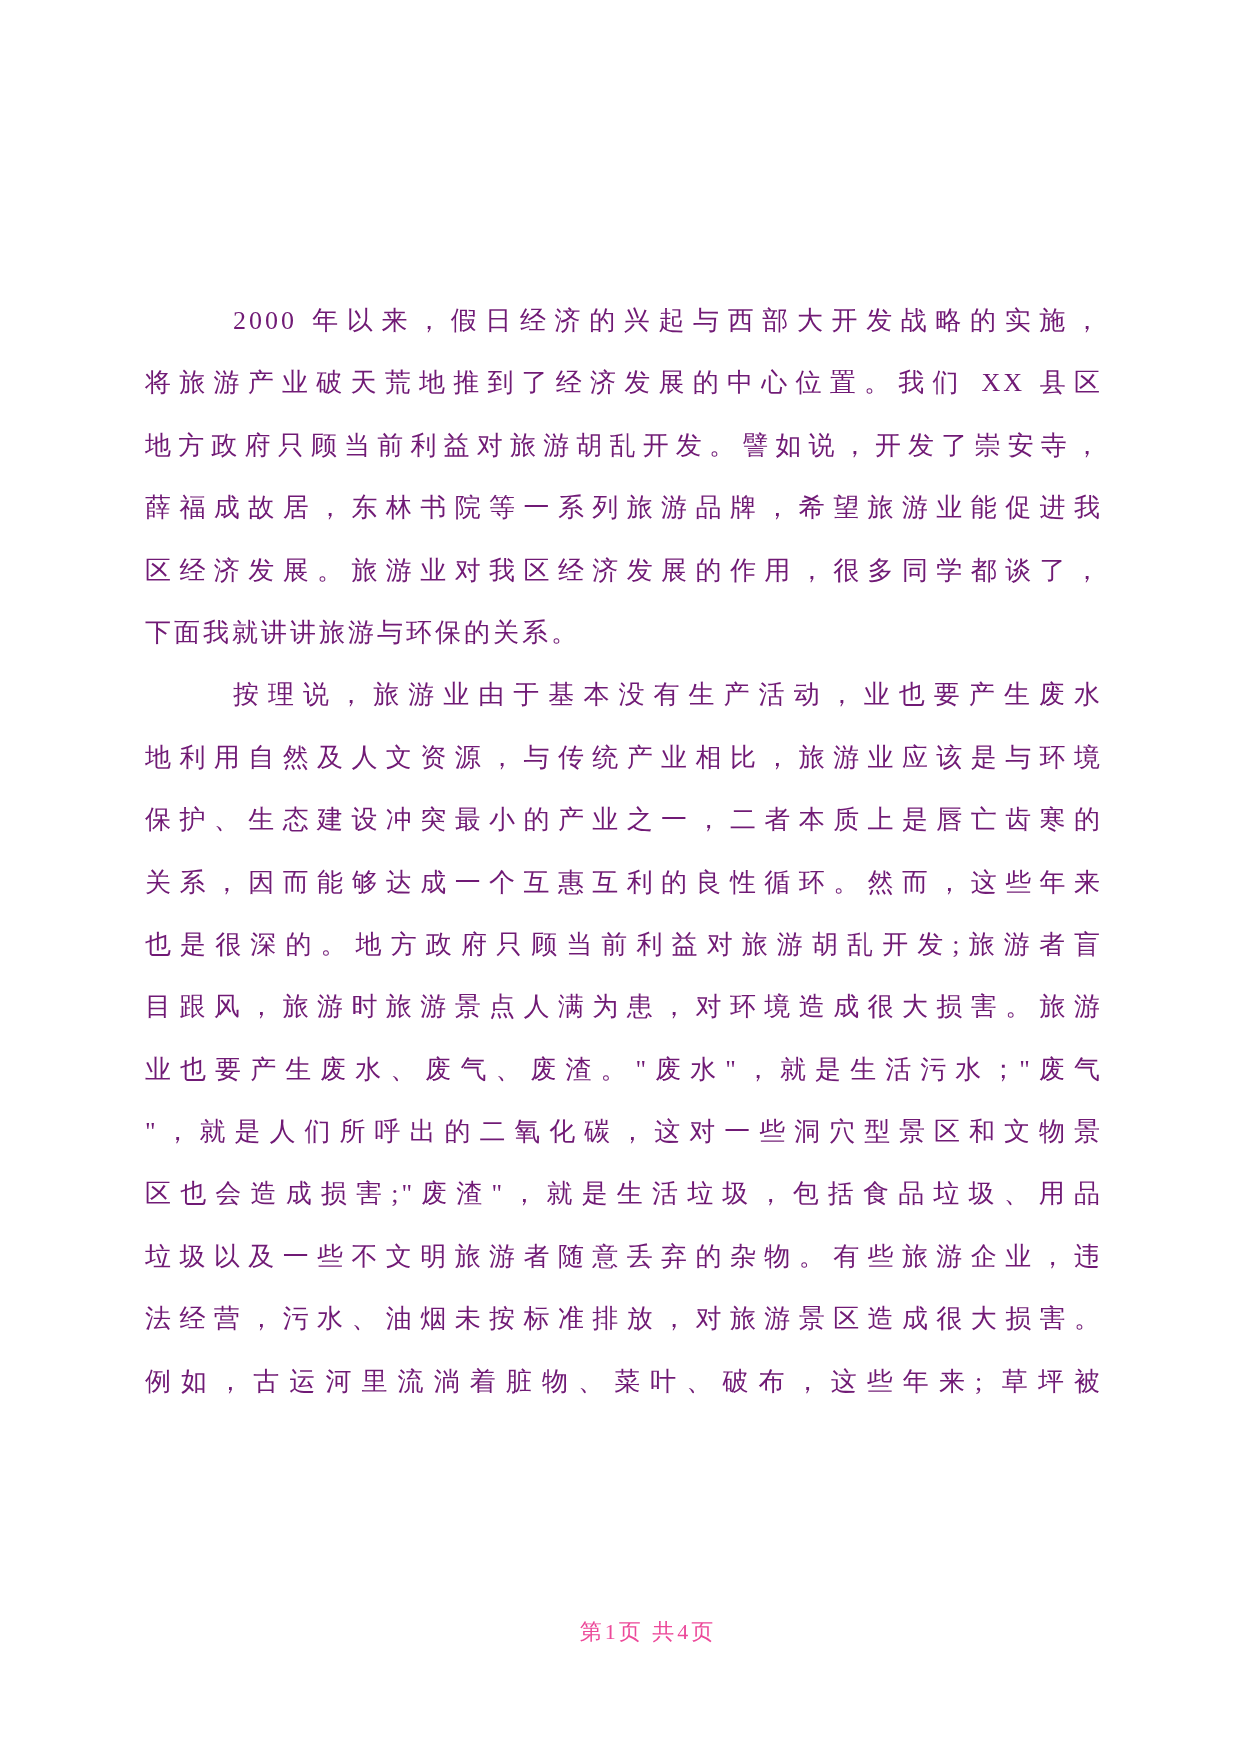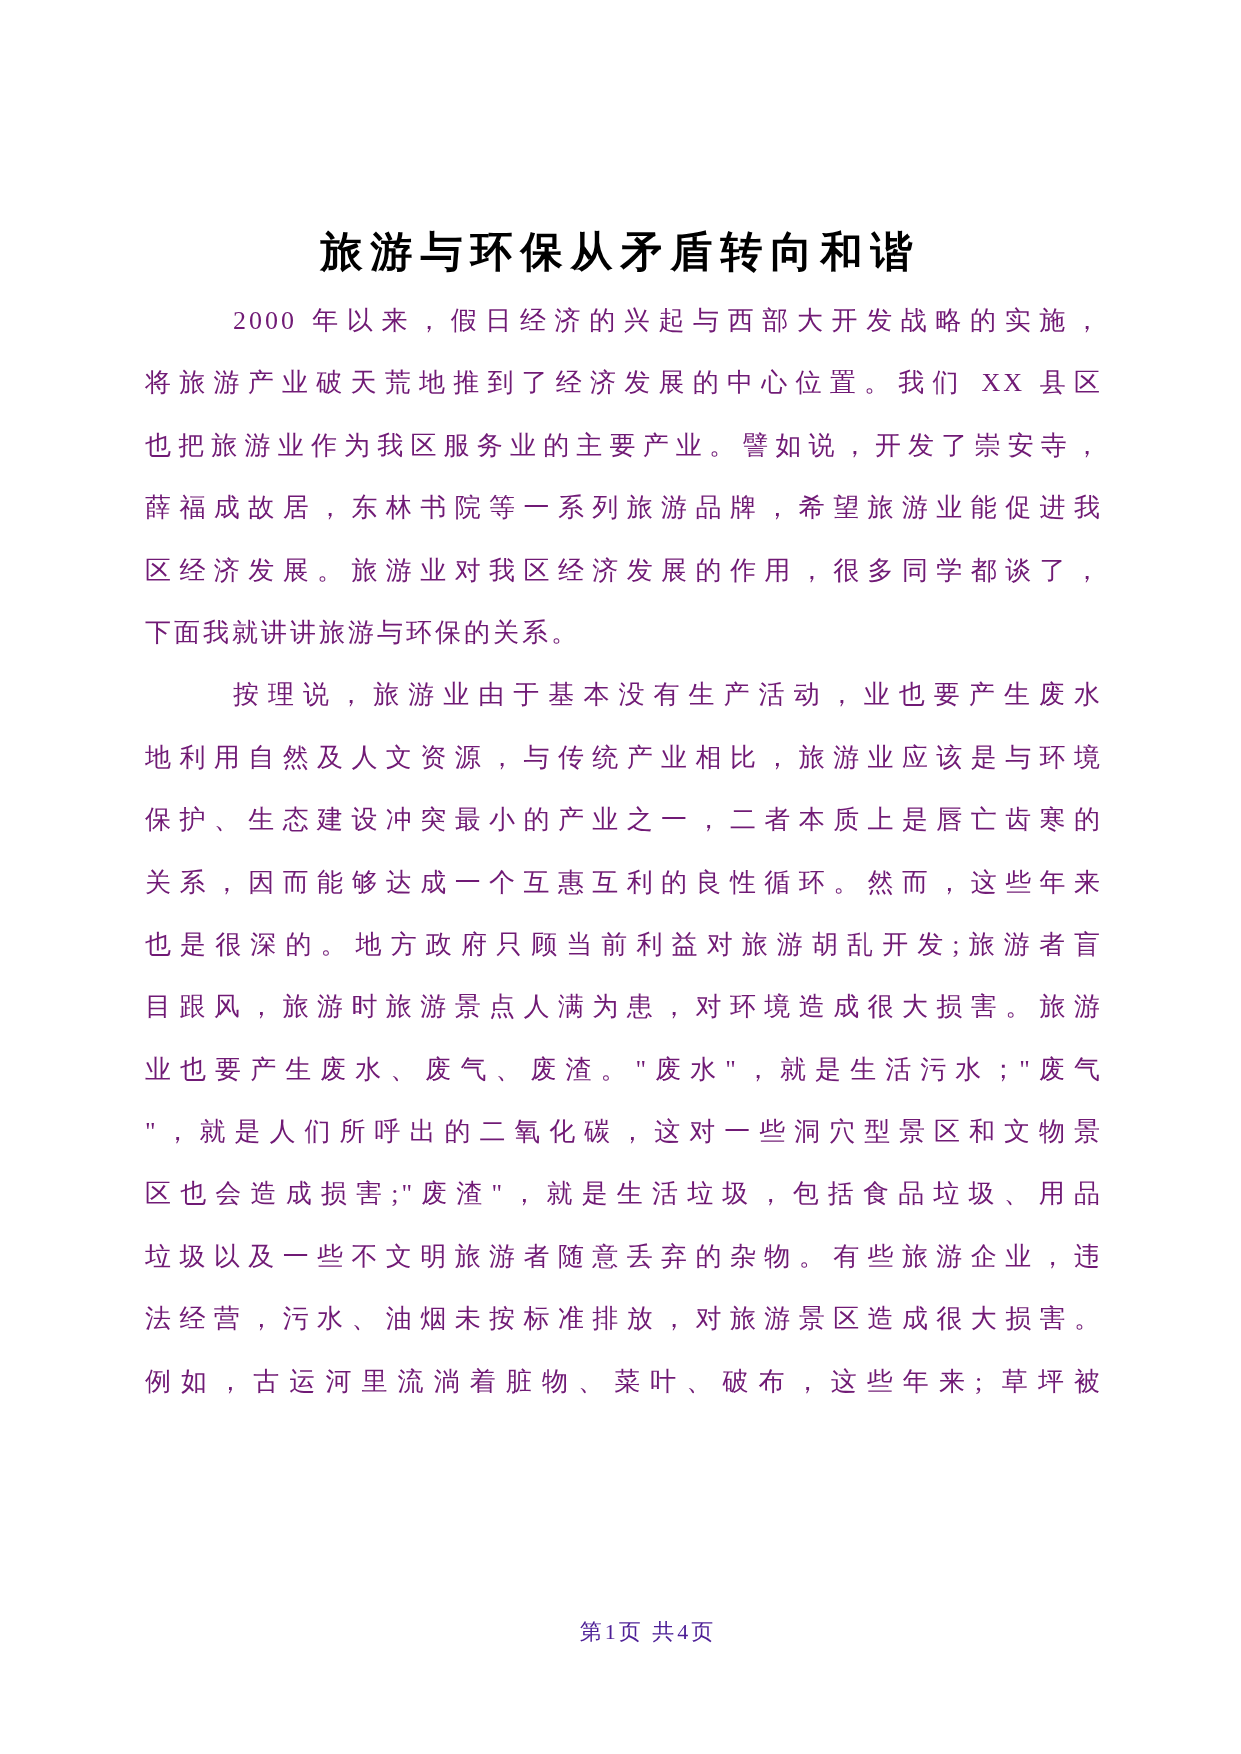--- a/index.html
+++ b/index.html
@@ -59,35 +59,34 @@
     top: 1612px;
     left: 0;
     width: 100%;
     height: 40px;
     line-height: 40px;
     text-align: center;
     padding-left: 55px;
     box-sizing: border-box;
     font-size: 22px;
     letter-spacing: 3px;
-    color: #4c1d95;
+    color: #ec4899;
   }
 </style>
 </head>
 <body>
 
 <div class="page">
 
-  <div class="doc-title">旅游与环保从矛盾转向和谐</div>
 
   <div class="body-text">
 
     <div class="line indent">2000 年以来，假日经济的兴起与西部大开发战略的实施，</div>
     <div class="line">将旅游产业破天荒地推到了经济发展的中心位置。我们 XX 县区</div>
-    <div class="line">也把旅游业作为我区服务业的主要产业。譬如说，开发了崇安寺，</div>
+    <div class="line">地方政府只顾当前利益对旅游胡乱开发。譬如说，开发了崇安寺，</div>
     <div class="line">薛福成故居，东林书院等一系列旅游品牌，希望旅游业能促进我</div>
     <div class="line">区经济发展。旅游业对我区经济发展的作用，很多同学都谈了，</div>
     <div class="line para-end">下面我就讲讲旅游与环保的关系。</div>
 
     <div class="line indent">按理说，旅游业由于基本没有生产活动，业也要产生废水</div>
     <div class="line">地利用自然及人文资源，与传统产业相比，旅游业应该是与环境</div>
     <div class="line">保护、生态建设冲突最小的产业之一，二者本质上是唇亡齿寒的</div>
     <div class="line">关系，因而能够达成一个互惠互利的良性循环。然而，这些年来</div>
     <div class="line">也是很深的。地方政府只顾当前利益对旅游胡乱开发;旅游者盲</div>
     <div class="line">目跟风，旅游时旅游景点人满为患，对环境造成很大损害。旅游</div>

